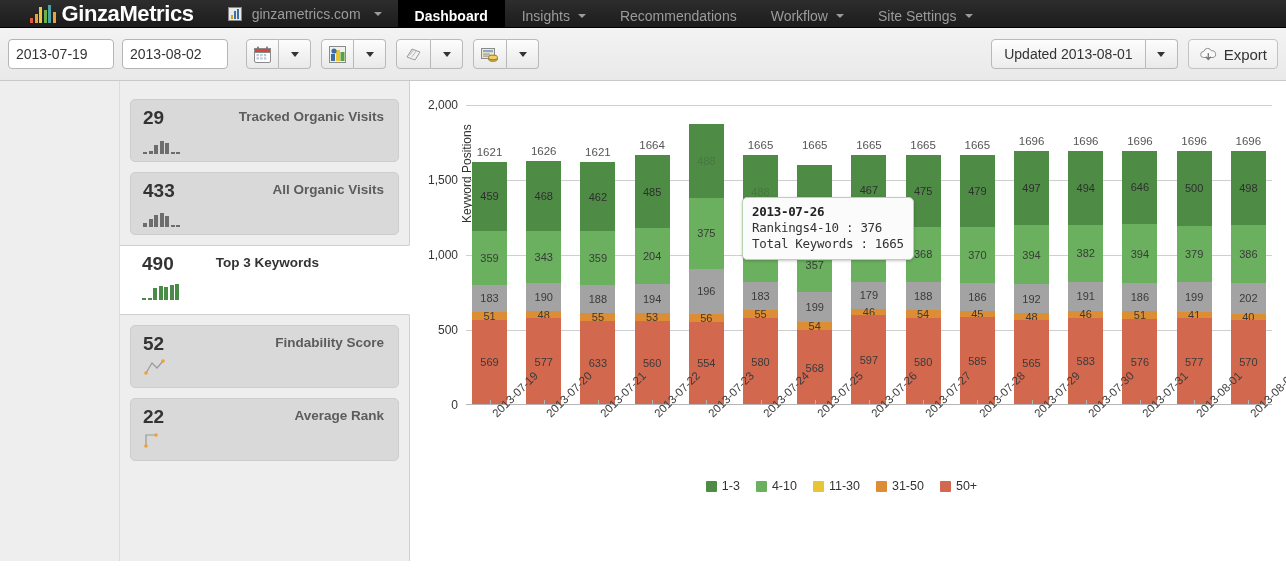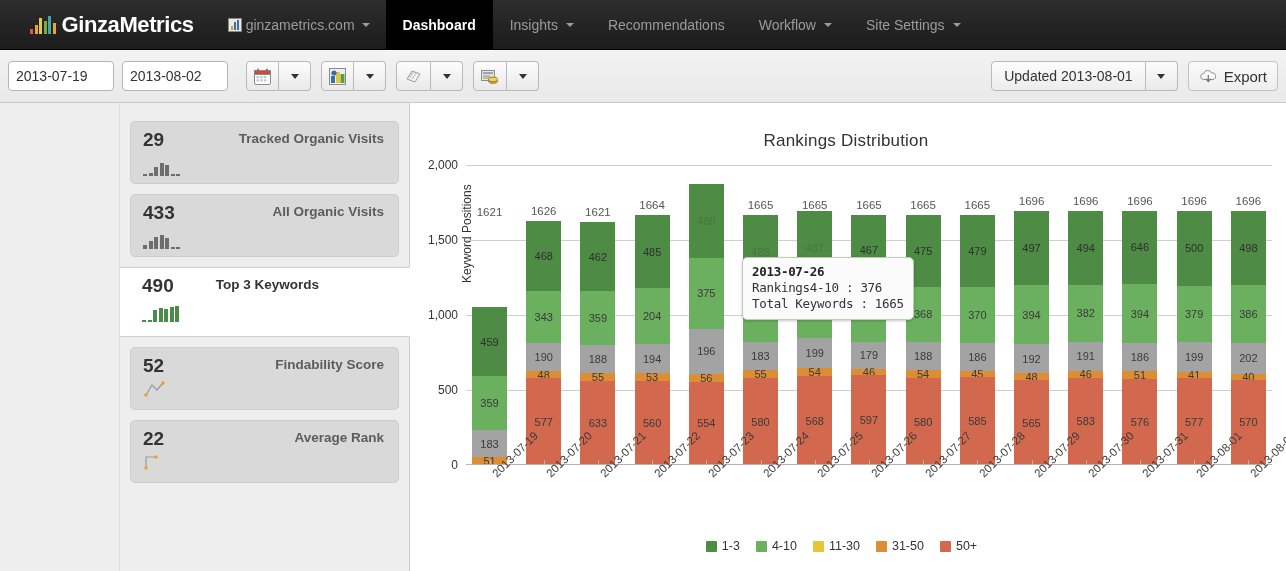--- a/index.html
+++ b/index.html
@@ -5,21 +5,21 @@
   * { box-sizing: border-box; margin: 0; padding: 0; }
   html, body {
     width: 1286px; height: 571px;
     font-family: "Liberation Sans", sans-serif;
     background: #ffffff;
     overflow: hidden;
   }
 
   
   .navbar {
-    height: 50px;
+    height: 28px;
     background: linear-gradient(to bottom, #2d2d2d 0%, #1c1c1c 100%);
     display: flex; align-items: stretch;
     border-bottom: 1px solid #000;
     position: relative;
   }
   .brand {
     display: flex; align-items: center;
     padding: 0 10px 0 30px;
     gap: 6px;
   }
@@ -28,21 +28,21 @@
   .brand-logo i:nth-child(1) { height: 5px;  background:#e05b3a; }
   .brand-logo i:nth-child(2) { height: 9px;  background:#e8a33d; }
   .brand-logo i:nth-child(3) { height: 16px; background:#e8c93d; }
   .brand-logo i:nth-child(4) { height: 13px; background:#6bb04a; }
   .brand-logo i:nth-child(5) { height: 18px; background:#49a2a8; }
   .brand-logo i:nth-child(6) { height: 11px; background:#e8a33d; }
   .brand-name {
     color: #fff; font-size: 22px; font-weight: bold; letter-spacing: -0.4px;
   }
   .site-select {
-    display: flex; align-items: center; gap: 4px;
+    display: flex; align-items: center; gap: 10px;
     padding: 0 16px 0 24px;
     color: #9b9b9b; font-size: 14px;
   }
   .site-icon {
     width: 14px; height: 14px; background:#e8e8e8; border:1px solid #888;
     display:flex; align-items:flex-end; justify-content:center; gap:1px; padding:1px;
   }
   .site-icon b { width:2px; background:#3b6ea5; display:block; }
   .site-icon b:nth-child(1){height:4px;background:#d4a017;}
   .site-icon b:nth-child(2){height:8px;background:#3b6ea5;}
@@ -403,21 +403,20 @@
       <div class="card-label">Average Rank</div>
       <svg class="sparkline" width="28" height="18" viewBox="0 0 28 18">
         <polyline points="3,15 3,4 13,4" fill="none" stroke="#9a9a9a" stroke-width="1.2"></polyline>
         <circle cx="3" cy="15" r="1.8" fill="#f0a030"></circle>
         <circle cx="13" cy="4" r="1.8" fill="#f0a030"></circle>
       </svg>
     </div>
   </div>
 
   <div class="chart-wrap">
-    <div class="chart-title">Rankings Distribution</div>
 
     <div class="plot" id="plot">
       <div class="ylabel">Keyword Positions</div>
       <div id="gridlines">
           <div class="ytick" style="top: 300px;">0</div>
           <div class="gridline" style="top: 225px;"></div>
           <div class="ytick" style="top: 225px;">500</div>
           <div class="gridline" style="top: 150px;"></div>
           <div class="ytick" style="top: 150px;">1,000</div>
           <div class="gridline" style="top: 75px;"></div>
@@ -433,20 +432,23 @@
             </div>
             <div class="seg s410" style="height: 53.85px;">
               <span>359</span>
             </div>
             <div class="seg s1130" style="height: 27.45px;">
               <span>183</span>
             </div>
             <div class="seg s3150" style="height: 7.65px;">
               <span>51</span>
             </div>
+            <div class="seg s50" style="height: 85.35px;">
+              <span>569</span>
+            </div>
           </div>
           <div class="bar-col">
             <div class="bar-total" style="bottom: 247.9px;">1626</div>
             <div class="seg s13" style="height: 70.2px;">
               <span>468</span>
             </div>
             <div class="seg s410" style="height: 51.45px;">
               <span>343</span>
             </div>
             <div class="seg s1130" style="height: 28.5px;">
@@ -538,21 +540,21 @@
             </div>
             <div class="seg s410" style="height: 53.55px;">
               <span>357</span>
             </div>
             <div class="seg s1130" style="height: 29.85px;">
               <span>199</span>
             </div>
             <div class="seg s3150" style="height: 8.1px;">
               <span>54</span>
             </div>
-            <div class="seg s50" style="height: 89px;">
+            <div class="seg s50" style="height: 75px;">
               <span>568</span>
             </div>
           </div>
           <div class="bar-col">
             <div class="bar-total" style="bottom: 253.75px;">1665</div>
             <div class="seg s13" style="height: 70.05px;">
               <span>467</span>
             </div>
             <div class="seg s410" style="height: 56.4px;">
               <span>376</span>

